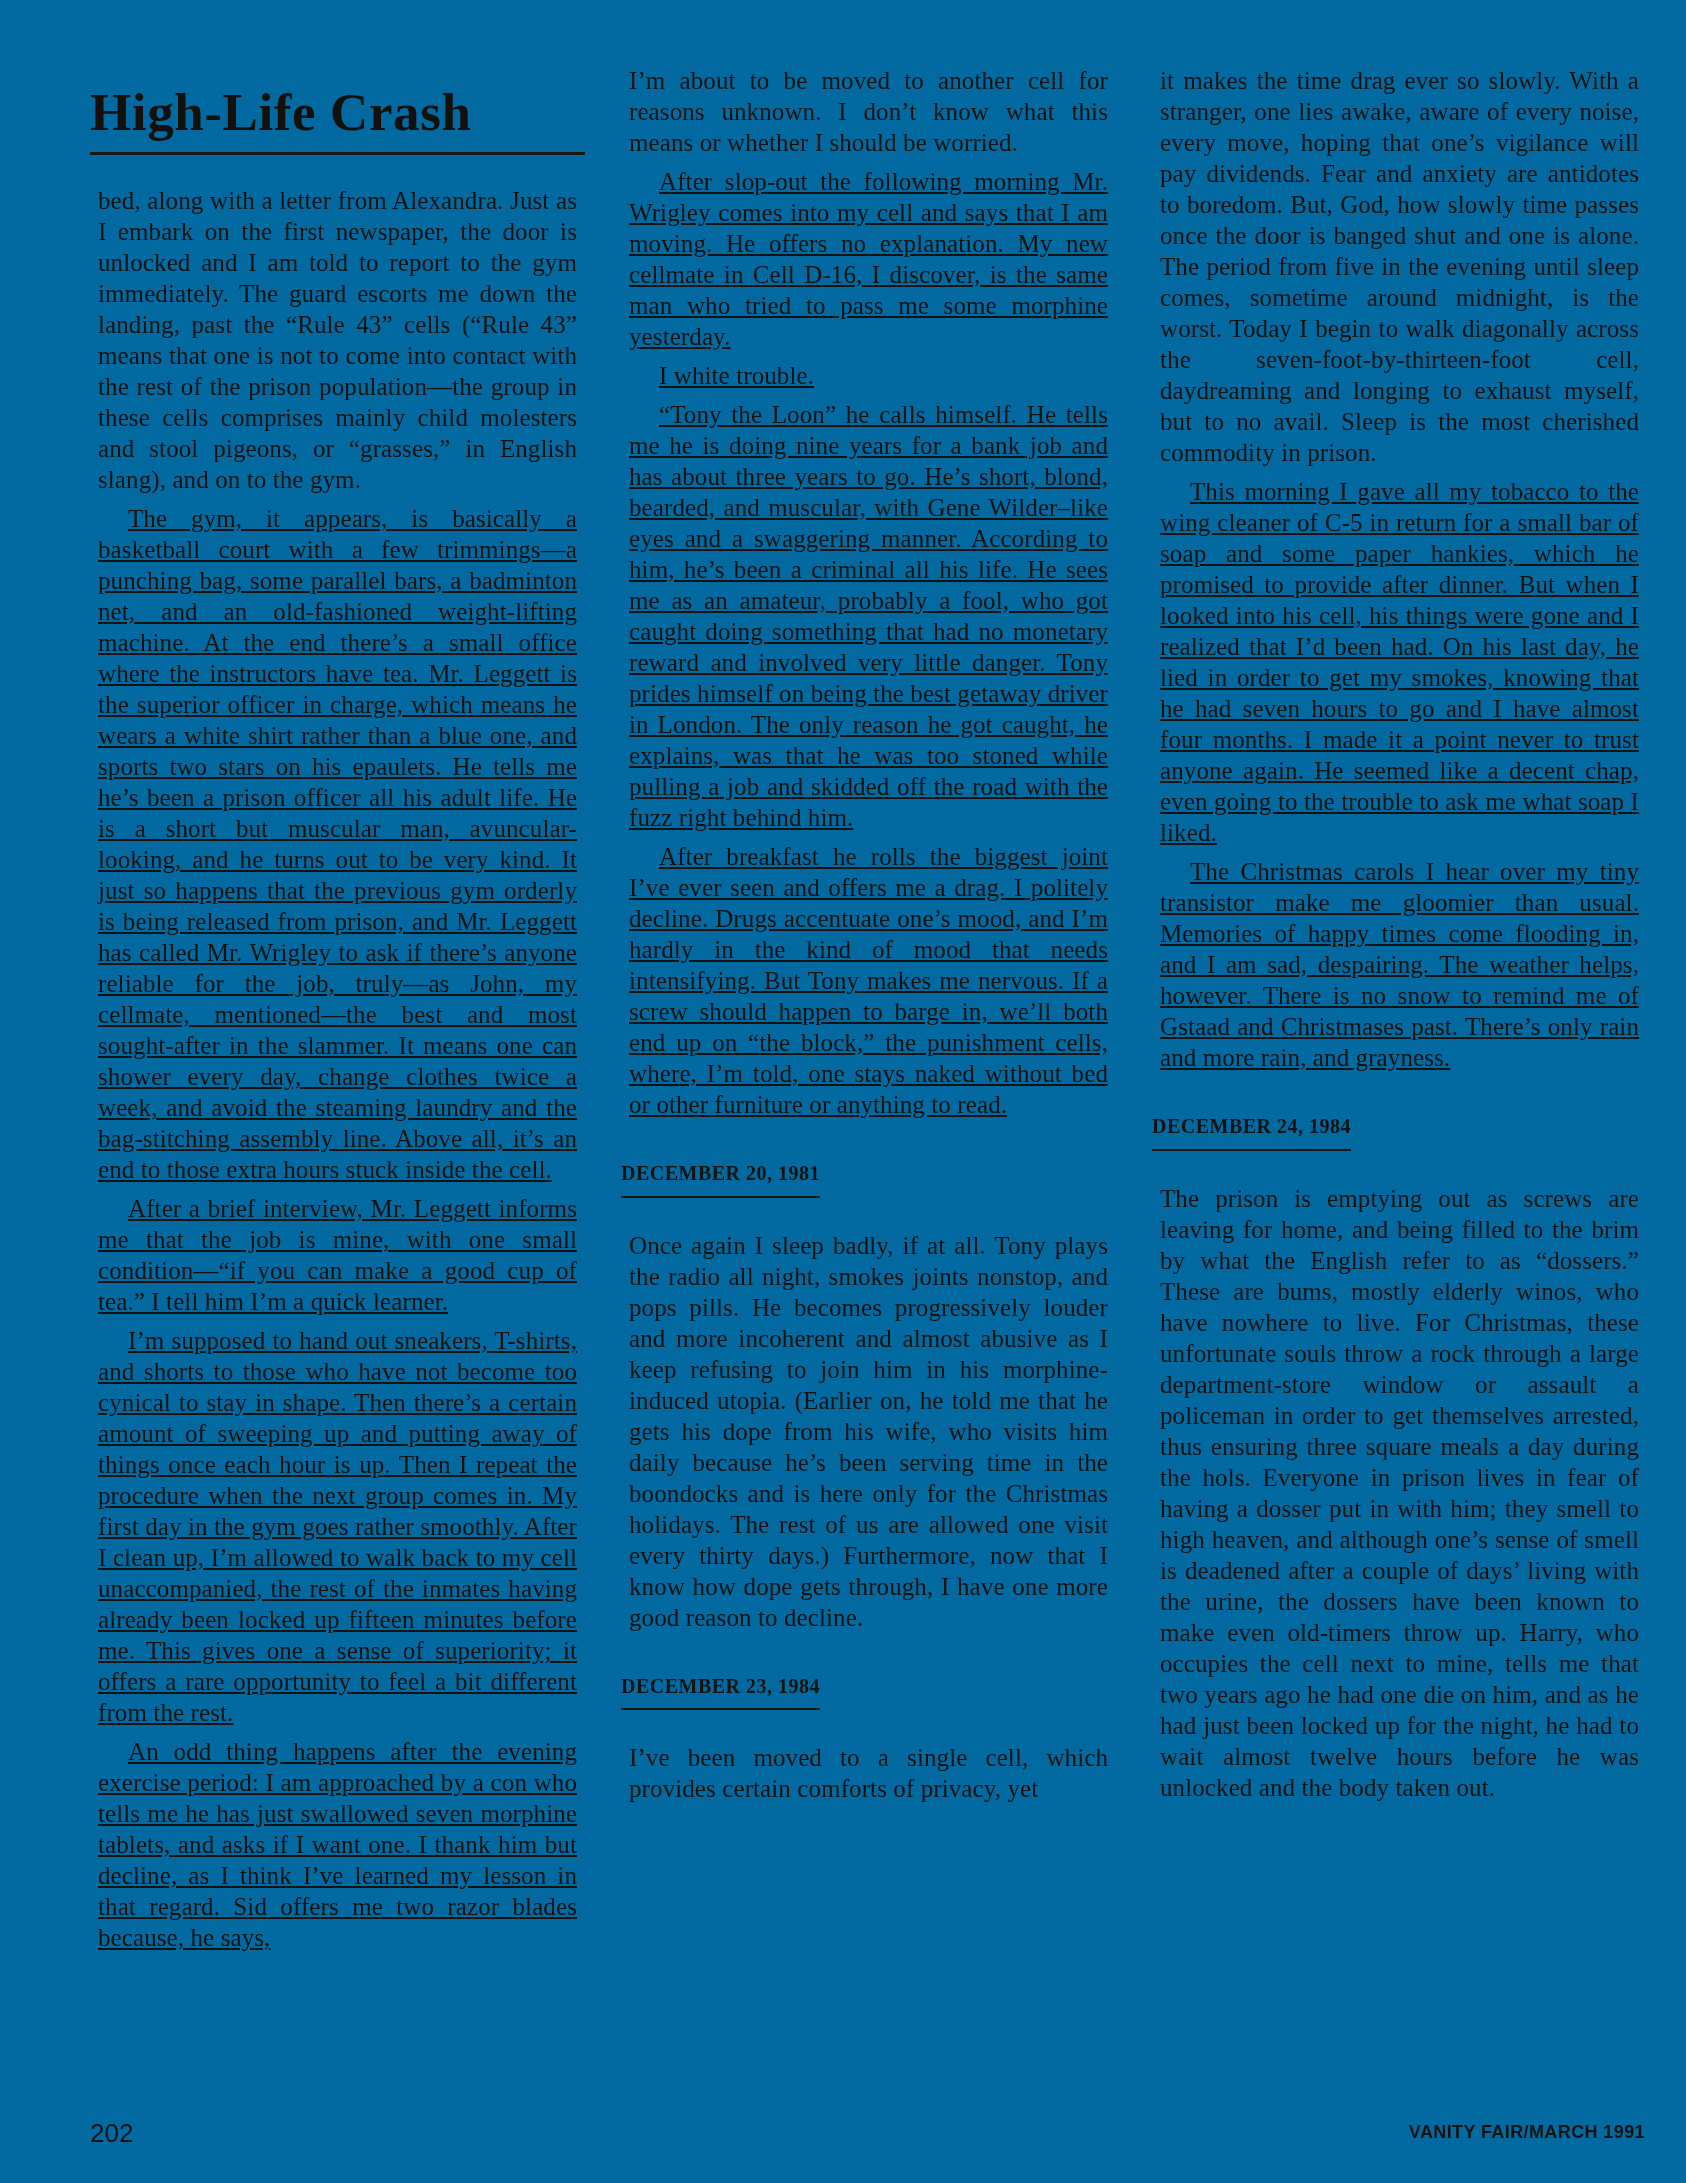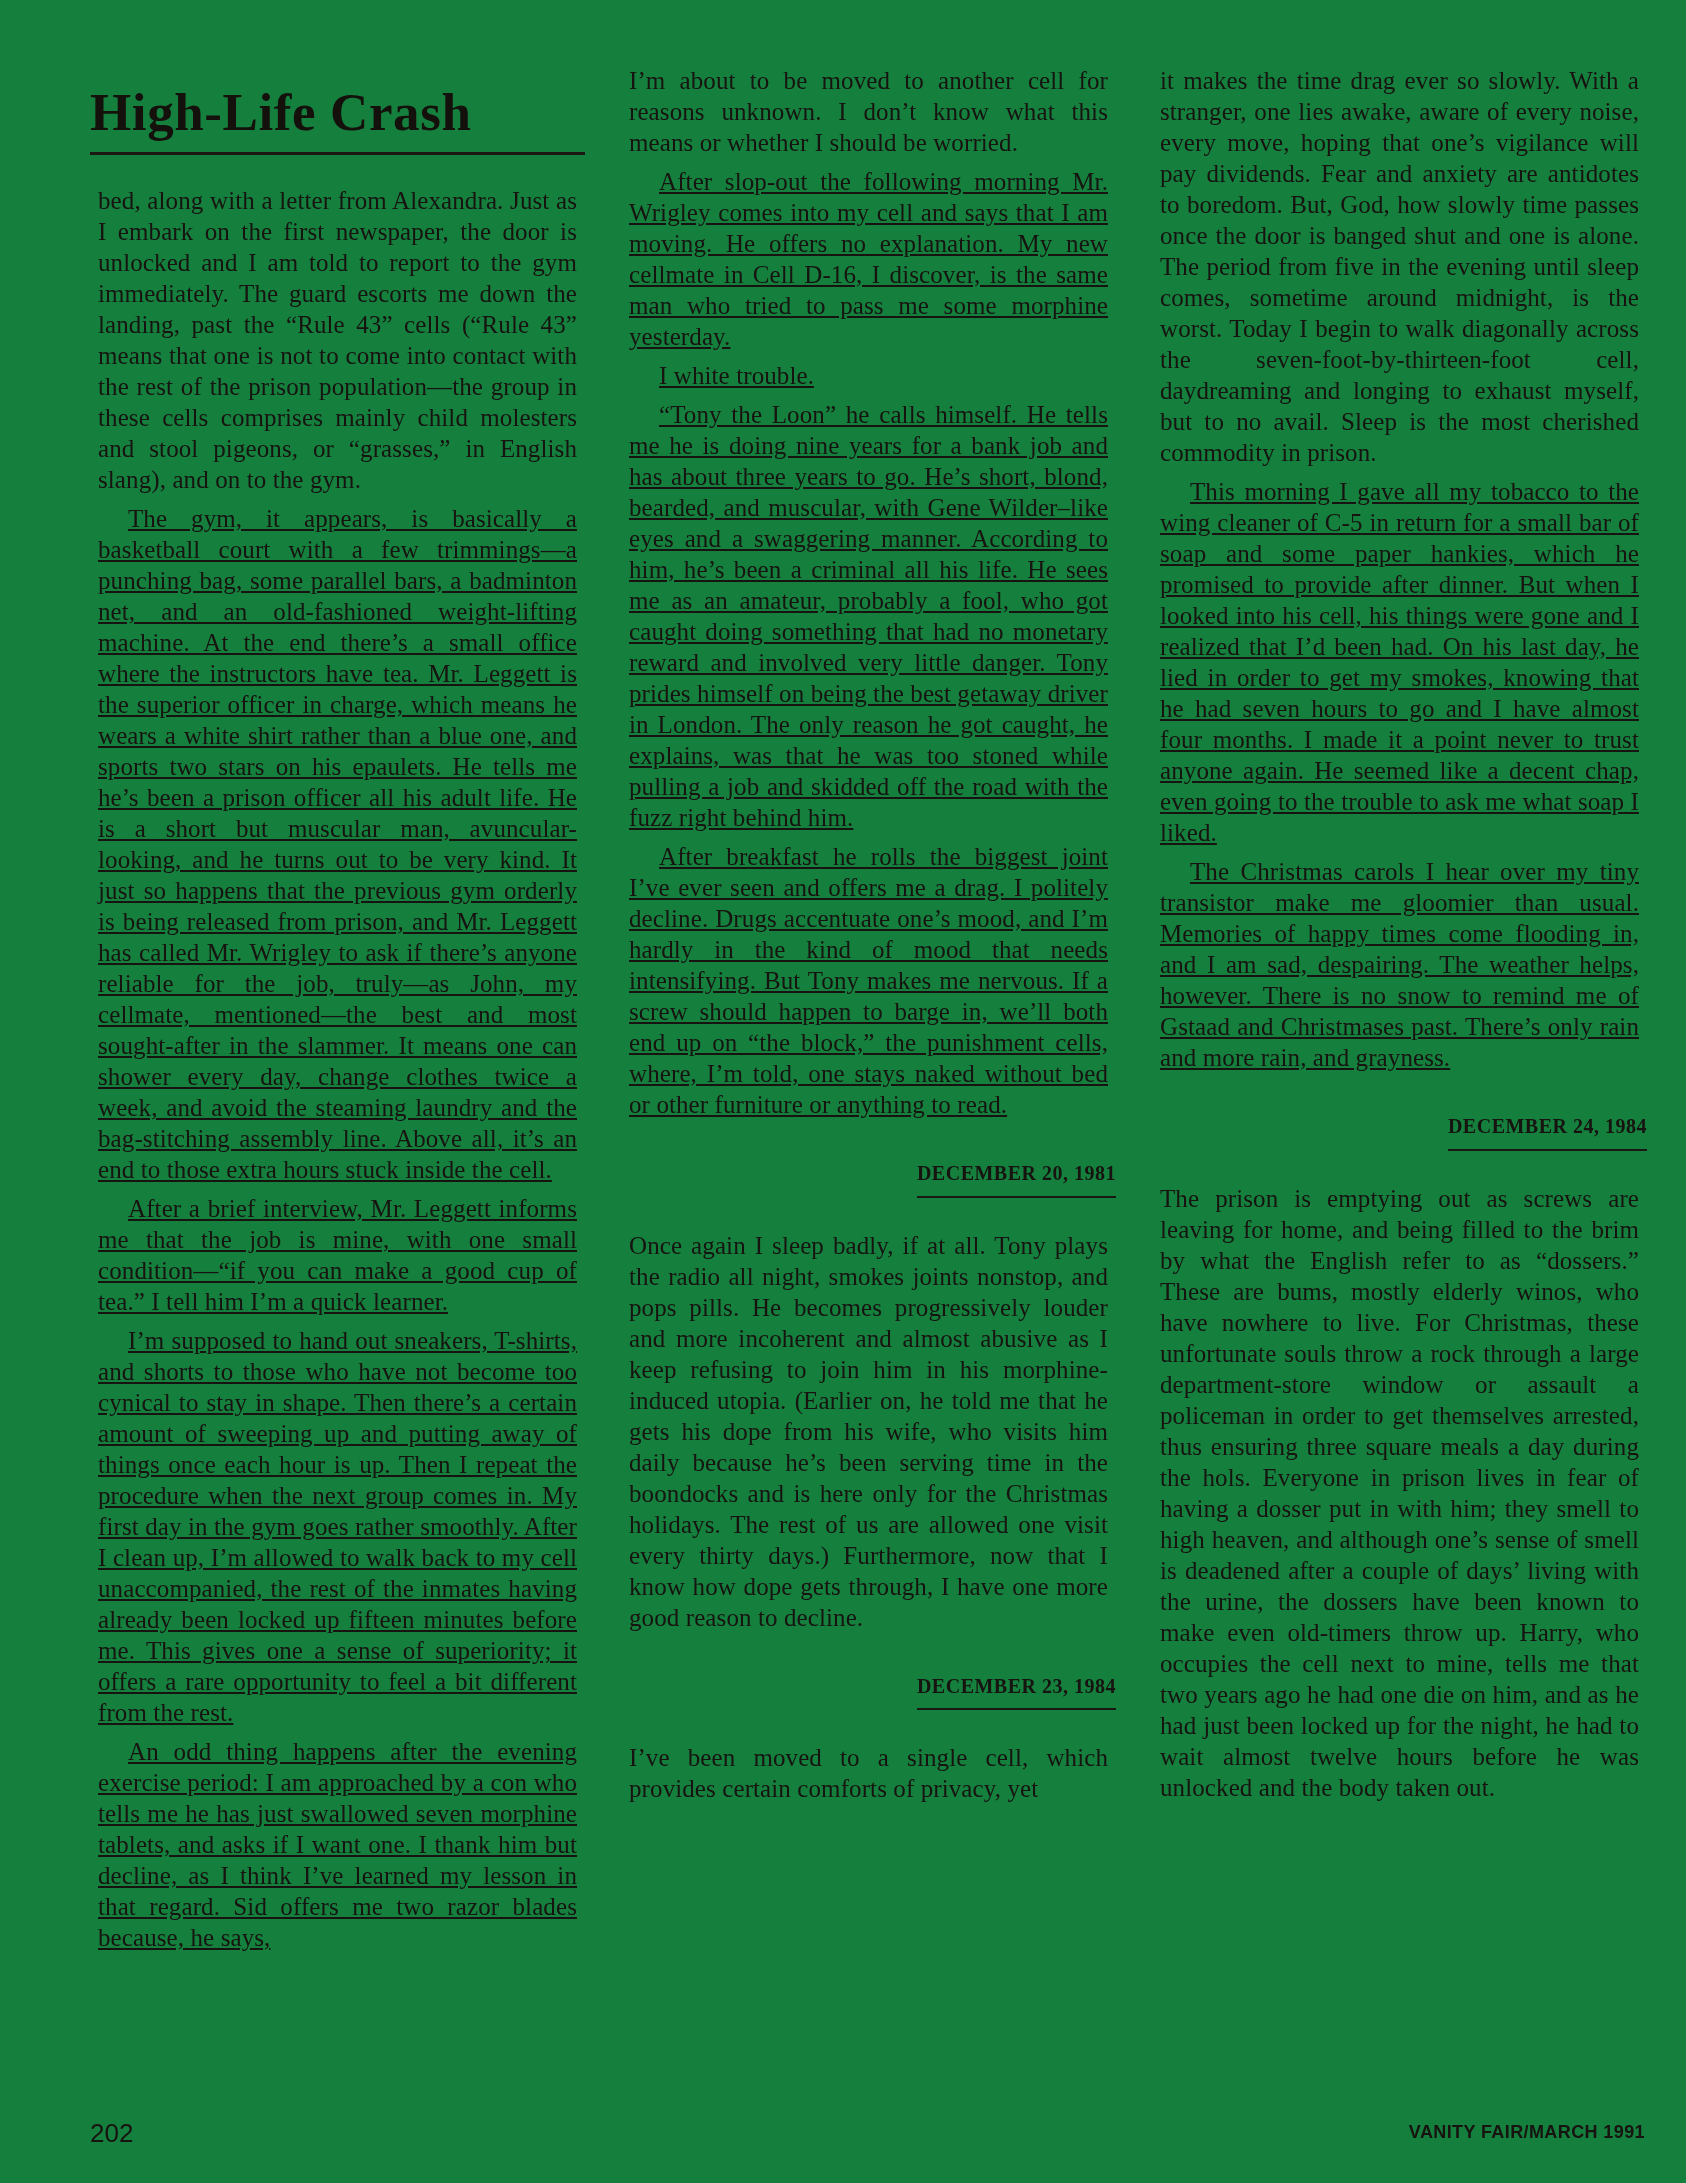--- a/index.html
+++ b/index.html
@@ -5,21 +5,21 @@
   html, body {
     margin: 0;
     padding: 0;
     background: #e8e6e0;
   }
   .page {
     position: relative;
     width: 1687px;
     height: 2183px;
     margin: 0 auto;
-    background: #15803d;
+    background: #0369a1;
     color: #161310;
     font-family: "Liberation Serif", serif;
     box-sizing: border-box;
     padding: 57px 42px 0 90px;
     overflow: hidden;
   }
   .columns {
     display: flex;
     gap: 36px;
   }
@@ -50,21 +50,21 @@
   }
   p.para {
     margin: 8px;
   }
   p.indent {
     text-indent: 30px;
     text-decoration: underline;
   }
   .dateline {
     margin: 36px 0 32px 0;
-    text-align: right;
+    text-align: left;
     text-indent: 0;
   }
   .dateline span {
     display: inline-block;
     font-weight: bold;
     font-size: 20px;
     letter-spacing: 0.5px;
     padding-bottom: 6.5px;
     border-bottom: 2.6px solid #1b1712;
   }

